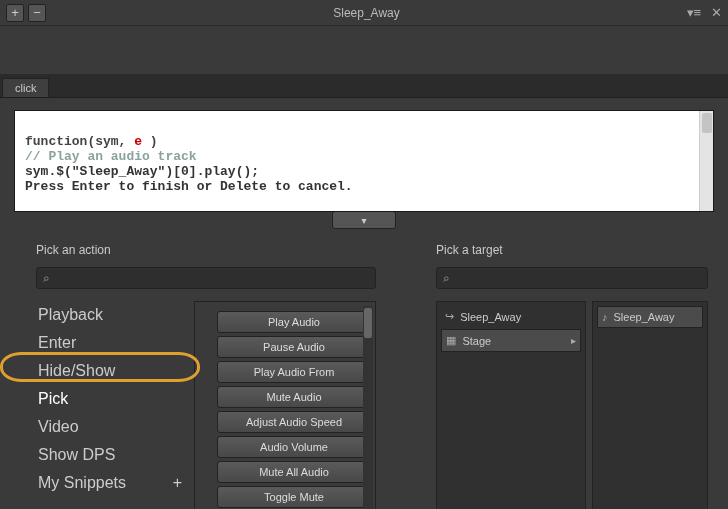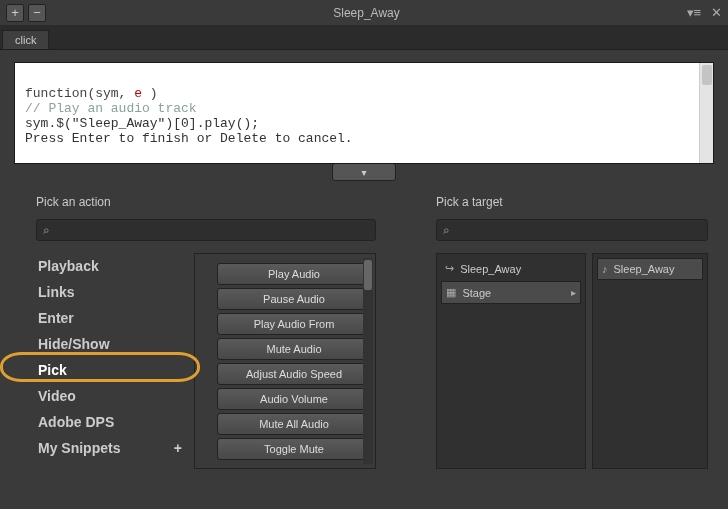--- a/index.html
+++ b/index.html
@@ -39,20 +39,21 @@
   .title-right { display:flex; gap:10px; align-items:center; color:#aaa; }
   .title-right span { cursor:pointer; font-size:13px; }
 
   
   .tabs-row {
     height:24px;
     background:#2b2b2b;
     border-bottom:1px solid #1e1e1e;
     display:flex;
     align-items:flex-end;
+    margin-top:48px;
   }
   .tab {
     background:#3f3f3f;
     color:#ccc;
     padding:3px 12px;
     border:1px solid #222;
     border-bottom:none;
     margin-left:2px;
     font-size:11px;
     cursor:pointer;
@@ -66,20 +67,21 @@
     background:#fff;
     color:#333;
     font-family:"Courier New", monospace;
     font-size:13px;
     padding:8px 10px;
     height:102px;
     border:1px solid #1a1a1a;
     white-space:pre;
     overflow:auto;
     position:relative;
+    font-weight:bold;
   }
   .code-scroll-stub {
     position:absolute;
     right:0; top:0; width:14px; height:100%;
     background:#e4e4e4;
     border-left:1px solid #ccc;
   }
   .code-scroll-stub .thumb {
     position:absolute; top:2px; left:2px; width:10px; height:20px;
     background:#c4c4c4; border-radius:2px;
@@ -139,23 +141,22 @@
   }
   .category-list {
     width:150px;
     display:flex;
     flex-direction:column;
   }
   .cat-item {
     padding:5px 2px;
     color:#ccc;
     cursor:pointer;
-    font-size:14px;
+    font-size:16px;
     position:relative;
-    font-weight:bold;
   }
   .cat-item.selected {
     color:#fff;
   }
   .cat-item .plus {
     position:absolute;
     right:4px; top:5px;
     color:#ccc;
   }
 
@@ -274,26 +275,25 @@
 
   <div class="col-left">
     <div class="col-heading">Pick an action</div>
     <div class="search-box">
       <span class="mag">⌕</span>
       <span></span>
     </div>
     <div class="action-body">
       <div class="category-list">
         <div class="cat-item">Playback</div>
-        <div class="cat-item">Links</div>
         <div class="cat-item">Enter</div>
         <div class="cat-item">Hide/Show</div>
         <div class="cat-item selected">Pick</div>
         <div class="cat-item">Video</div>
-        <div class="cat-item">Adobe DPS</div>
+        <div class="cat-item">Show DPS</div>
         <div class="cat-item">
           <span>My Snippets</span>
           <span class="plus">+</span>
         </div>
       </div>
       <div class="action-panel">
         <div class="act-btn">Play Audio</div>
         <div class="act-btn">Pause Audio</div>
         <div class="act-btn">Play Audio From</div>
         <div class="act-btn">Mute Audio</div>

